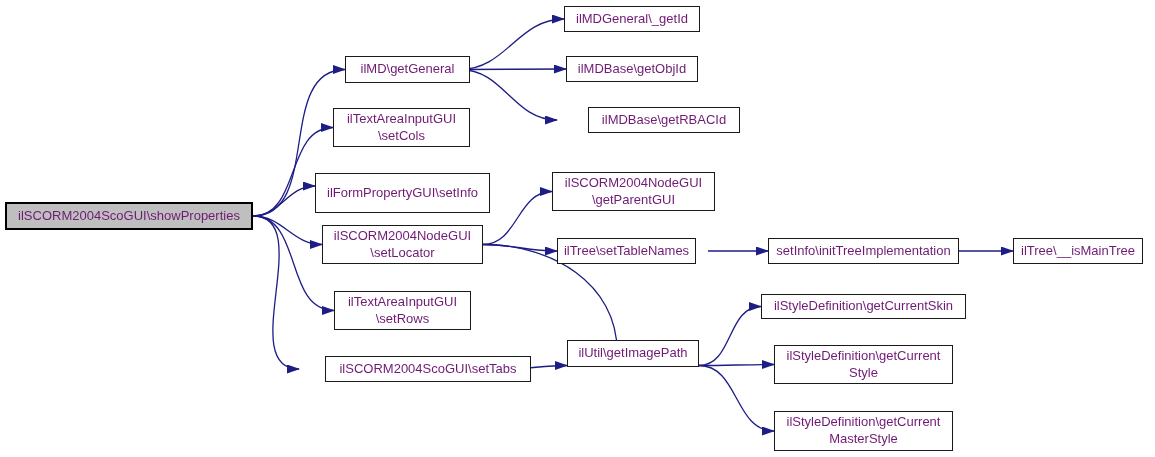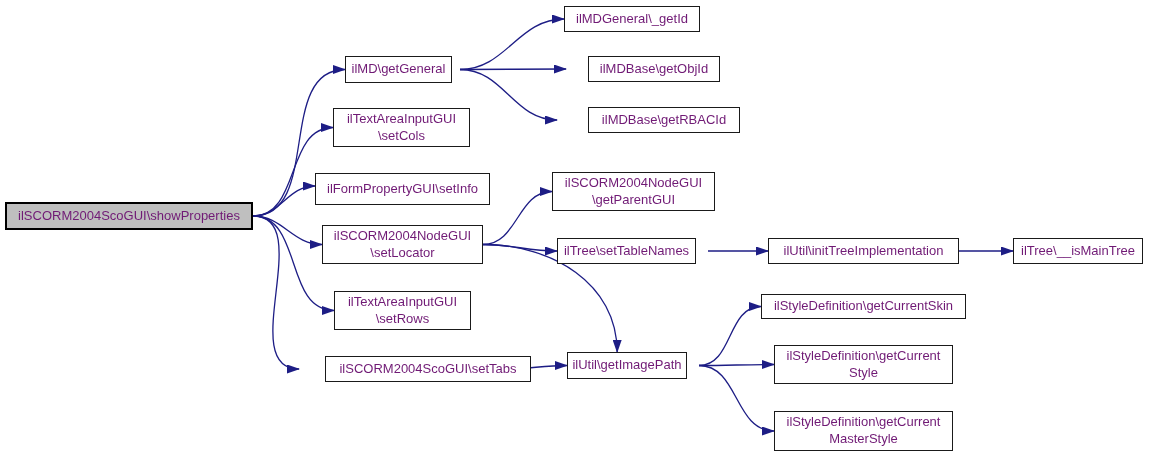--- a/index.html
+++ b/index.html
@@ -61,37 +61,37 @@
       <path d="M483,244.5 C551.766451820637,244.5 617.16,283.2335481793629 617.16,352" fill="none" stroke="#1d1d85" stroke-width="1.3" marker-end="url(#arrow)"></path>
       <path d="M505,369 C529.8394846967484,369 542.1605153032516,365.5 567,365.5" fill="none" stroke="#1d1d85" stroke-width="1.3" marker-end="url(#arrow)"></path>
       <path d="M708,251 C732,251 744,251 768,251" fill="none" stroke="#1d1d85" stroke-width="1.3" marker-end="url(#arrow)"></path>
       <path d="M959,251 C980.6,251 991.4,251 1013,251" fill="none" stroke="#1d1d85" stroke-width="1.3" marker-end="url(#arrow)"></path>
       <path d="M699,365.5 C733.2344855372473,365.5 726.7655144627527,306.5 761,306.5" fill="none" stroke="#1d1d85" stroke-width="1.3" marker-end="url(#arrow)"></path>
       <path d="M699,365.5 C729.0026665481587,365.5 743.9973334518413,364.5 774,364.5" fill="none" stroke="#1d1d85" stroke-width="1.3" marker-end="url(#arrow)"></path>
       <path d="M699,365.5 C738.8301393419606,365.5 734.1698606580394,431 774,431" fill="none" stroke="#1d1d85" stroke-width="1.3" marker-end="url(#arrow)"></path>
     </svg>
   <div id="node-layer">
       <div class="node highlight" style="left: 5px; top: 202px; width: 248px; height: 28px;">ilSCORM2004ScoGUI\showProperties</div>
-      <div class="node" style="left: 345px; top: 56px; width: 107px; height: 27px;">ilMD\getGeneral</div>
+      <div class="node" style="left: 345px; top: 56px; width: 125px; height: 27px;">ilMD\getGeneral</div>
       <div class="node" style="left: 564px; top: 6px; width: 136px; height: 26px;">ilMDGeneral\_getId</div>
-      <div class="node" style="left: 588px; top: 56px; width: 132px; height: 26px;">ilMDBase\getObjId</div>
+      <div class="node" style="left: 566px; top: 56px; width: 132px; height: 26px;">ilMDBase\getObjId</div>
       <div class="node" style="left: 557px; top: 107px; width: 152px; height: 26px; margin-left: 31px;">ilMDBase\getRBACId</div>
       <div class="node" style="left: 333px; top: 108px; width: 137px; height: 39px;">ilTextAreaInputGUI
 \setCols</div>
-      <div class="node" style="left: 315px; top: 173px; width: 175px; height: 32px;">ilFormPropertyGUI\setInfo</div>
+      <div class="node" style="left: 315px; top: 173px; width: 175px; height: 40px;">ilFormPropertyGUI\setInfo</div>
       <div class="node" style="left: 552px; top: 172px; width: 163px; height: 39px;">ilSCORM2004NodeGUI
 \getParentGUI</div>
       <div class="node" style="left: 322px; top: 225px; width: 161px; height: 39px;">ilSCORM2004NodeGUI
 \setLocator</div>
       <div class="node" style="left: 557px; top: 238px; width: 139px; height: 26px;">ilTree\setTableNames</div>
-      <div class="node" style="left: 768px; top: 238px; width: 191px; height: 26px;">ilUtil\initTreeImplementation</div>
+      <div class="node" style="left: 768px; top: 238px; width: 191px; height: 26px;">setInfo\initTreeImplementation</div>
       <div class="node" style="left: 1013px; top: 238px; width: 130px; height: 26px;">ilTree\__isMainTree</div>
       <div class="node" style="left: 334px; top: 291px; width: 137px; height: 39px;">ilTextAreaInputGUI
 \setRows</div>
       <div class="node" style="left: 299px; top: 356px; width: 206px; height: 26px; margin-left: 26px;">ilSCORM2004ScoGUI\setTabs</div>
-      <div class="node" style="left: 567px; top: 352px; width: 120px; height: 27px;">ilUtil\getImagePath</div>
+      <div class="node" style="left: 567px; top: 340px; width: 132px; height: 27px;">ilUtil\getImagePath</div>
       <div class="node" style="left: 761px; top: 294px; width: 205px; height: 25px; text-align: right;">ilStyleDefinition\getCurrentSkin</div>
       <div class="node" style="left: 774px; top: 345px; width: 179px; height: 39px;">ilStyleDefinition\getCurrent
 Style</div>
       <div class="node" style="left: 774px; top: 411px; width: 179px; height: 40px;">ilStyleDefinition\getCurrent
 MasterStyle</div>
     </div>
 </div>
 
 </body></html>

